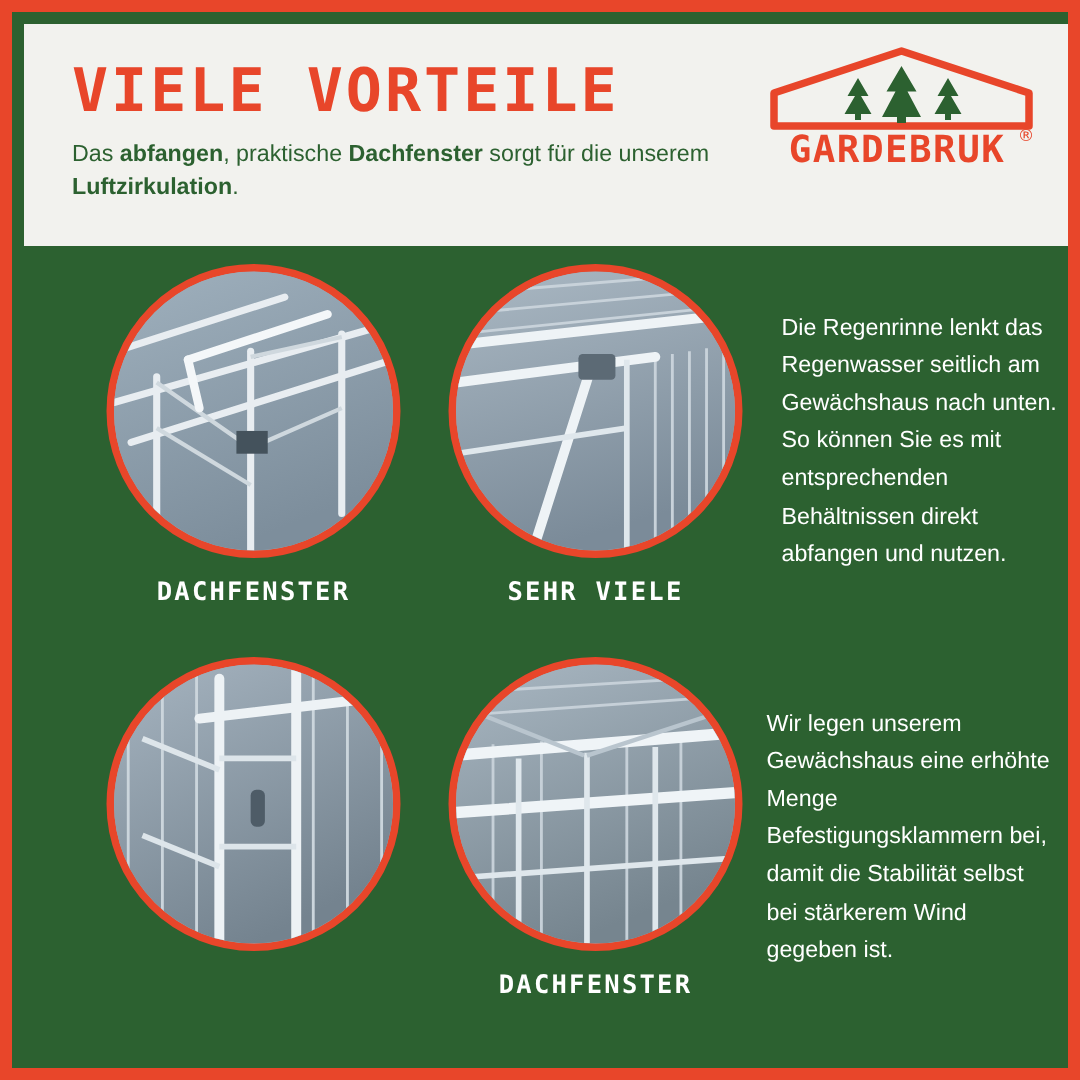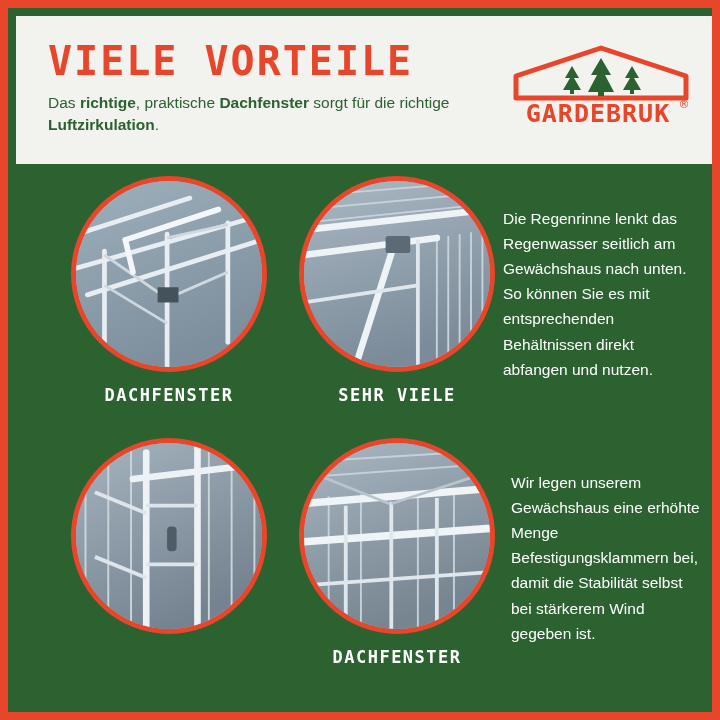--- a/index.html
+++ b/index.html
@@ -49,21 +49,21 @@
     line-height: 1.45;
     max-width: 430px;
   }
   .subline b {
     font-weight: bold;
   }
   
   .logo {
     position: absolute;
     right: 26px;
-    top: 26px;
+    top: 12px;
     width: 186px;
     height: 92px;
   }
   .logo svg {
     display: block;
   }
   
   .body-area {
     position: absolute;
     left: 8px;
@@ -102,36 +102,36 @@
   .c4 { left: 272px; top: 274px; }
 
   
   .text-block {
     position: absolute;
     color: #ffffff;
     font-size: 15.5px;
     line-height: 1.62;
     width: 196px;
   }
-  .t1 { left: 487px; top: 42px; }
+  .t1 { left: 505px; top: 42px; }
   .t2 { left: 495px; top: 306px; }
 
   
   .photo { position: absolute; inset: 0; }
   .photo svg { display: block; width: 100%; height: 100%; }
 </style>
 </head>
 <body>
 
 <div class="page">
 
   <div class="header">
     <div class="headline">VIELE VORTEILE</div>
     <div class="subline">
-      <span>Das </span><b>richtige</b><span>, praktische </span><b>Dachfenster</b><span> sorgt für die richtige </span><b>Luftzirkulation</b><span>.</span>
+      <span>Das </span><b>abfangen</b><span>, praktische </span><b>Dachfenster</b><span> sorgt für die unserem </span><b>Luftzirkulation</b><span>.</span>
     </div>
 
     <div class="logo">
       <svg viewBox="0 0 186 92" xmlns="http://www.w3.org/2000/svg">
         <g>
           <path d="M8 34 L93 6 L178 34 L178 56 L8 56 Z" fill="none" stroke="#e8462a" stroke-width="5" stroke-linejoin="round"></path>
           <g fill="#2c6130">
             <path d="M62 48 L55 48 L62 36 L57 36 L64 24 L71 36 L66 36 L73 48 L66 48 L66 52 L62 52 Z"></path>
             <path d="M90 50 L80 50 L89 33 L83 33 L93 16 L103 33 L97 33 L106 50 L96 50 L96 54 L90 54 Z"></path>
             <path d="M122 48 L115 48 L122 36 L117 36 L124 24 L131 36 L126 36 L133 48 L126 48 L126 52 L122 52 Z"></path>

